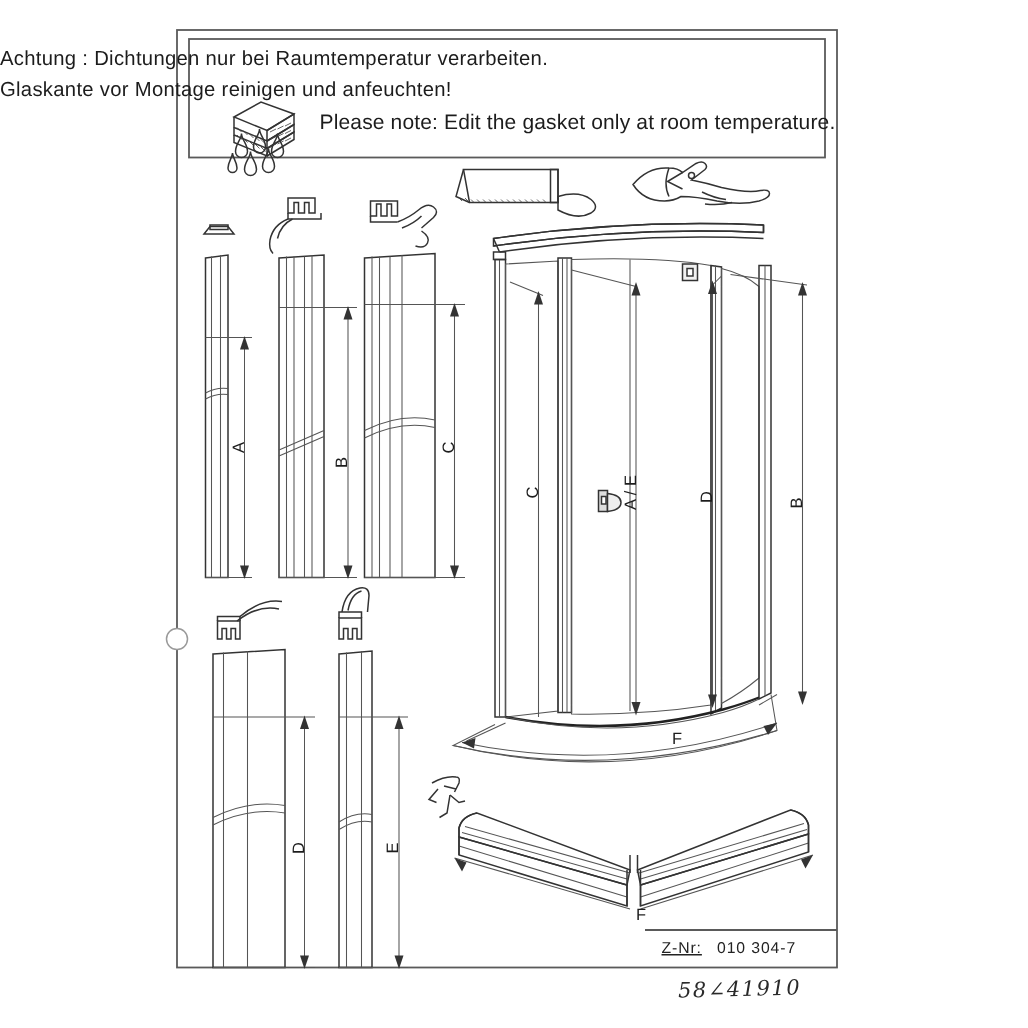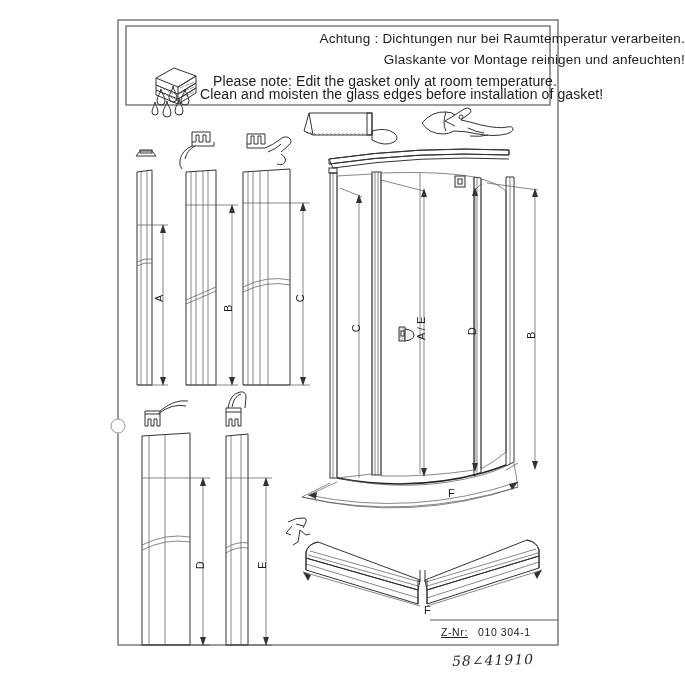--- a/index.html
+++ b/index.html
@@ -30,21 +30,21 @@
 
   .txt {
     position: absolute;
     color: #1c1c1c;
     white-space: nowrap;
     line-height: 1.15;
   }
   .hdr-de {
     font-size: 13.5px;
     letter-spacing: 0.2px;
-    text-align: right;
+    text-align: left;
     width: 100%;
   }
   .hdr-en {
     font-size: 14px;
     letter-spacing: 0.1px;
     text-align: center;
   }
   .dimlabel {
     font-size: 11px;
     color: #1c1c1c;
@@ -360,35 +360,34 @@
     </g>
 
     <line class="frame" x1="430" y1="620" x2="558" y2="620"></line>
 
   </svg>
 
   <div class="txt hdr-de" style="left:0; top:31px;">Achtung : Dichtungen nur bei Raumtemperatur verarbeiten.</div>
   <div class="txt hdr-de" style="left:0; top:52px;">Glaskante vor Montage reinigen und anfeuchten!</div>
 
   <div class="txt hdr-en" style="left:213px; top:73px;">Please note: Edit the gasket only at room  temperature.</div>
-  <div class="txt hdr-en" style="left:200px; top:86px;">Clean and moisten the glass edges before installation of gasket!</div>
 
   <div class="txt dimlabel rot" style="left:156px; top:292px;">A</div>
   <div class="txt dimlabel rot" style="left:225px; top:302px;">B</div>
   <div class="txt dimlabel rot" style="left:296px; top:292px;">C</div>
 
   <div class="txt dimlabel rot" style="left:196px; top:559px;">D</div>
   <div class="txt dimlabel rot" style="left:259px; top:559px;">E</div>
 
   <div class="txt dimlabel rot" style="left:352px; top:322px;">C</div>
   <div class="txt dimlabel rot" style="left:410px; top:322px;">A / E</div>
   <div class="txt dimlabel rot" style="left:468px; top:325px;">D</div>
   <div class="txt dimlabel rot" style="left:528px; top:329px;">B</div>
 
   <div class="txt dimlabel" style="left:448px; top:487px;">F</div>
   <div class="txt dimlabel" style="left:424px; top:604px;">F</div>
 
   <div class="txt znr" style="left:441px; top:626px;text-decoration:underline;">Z-Nr:</div>
-  <div class="txt znr" style="left:478px; top:626px;">010 304-1</div>
+  <div class="txt znr" style="left:478px; top:626px;">010 304-7</div>
 
   <div class="txt handwritten" style="left:452px; top:652px;">58∠41910</div>
 
 </div>
 
 </body></html>

